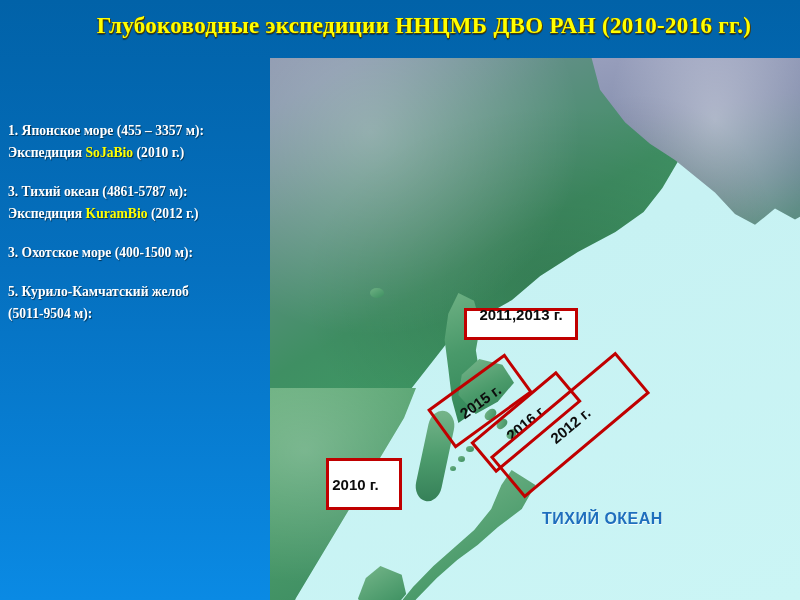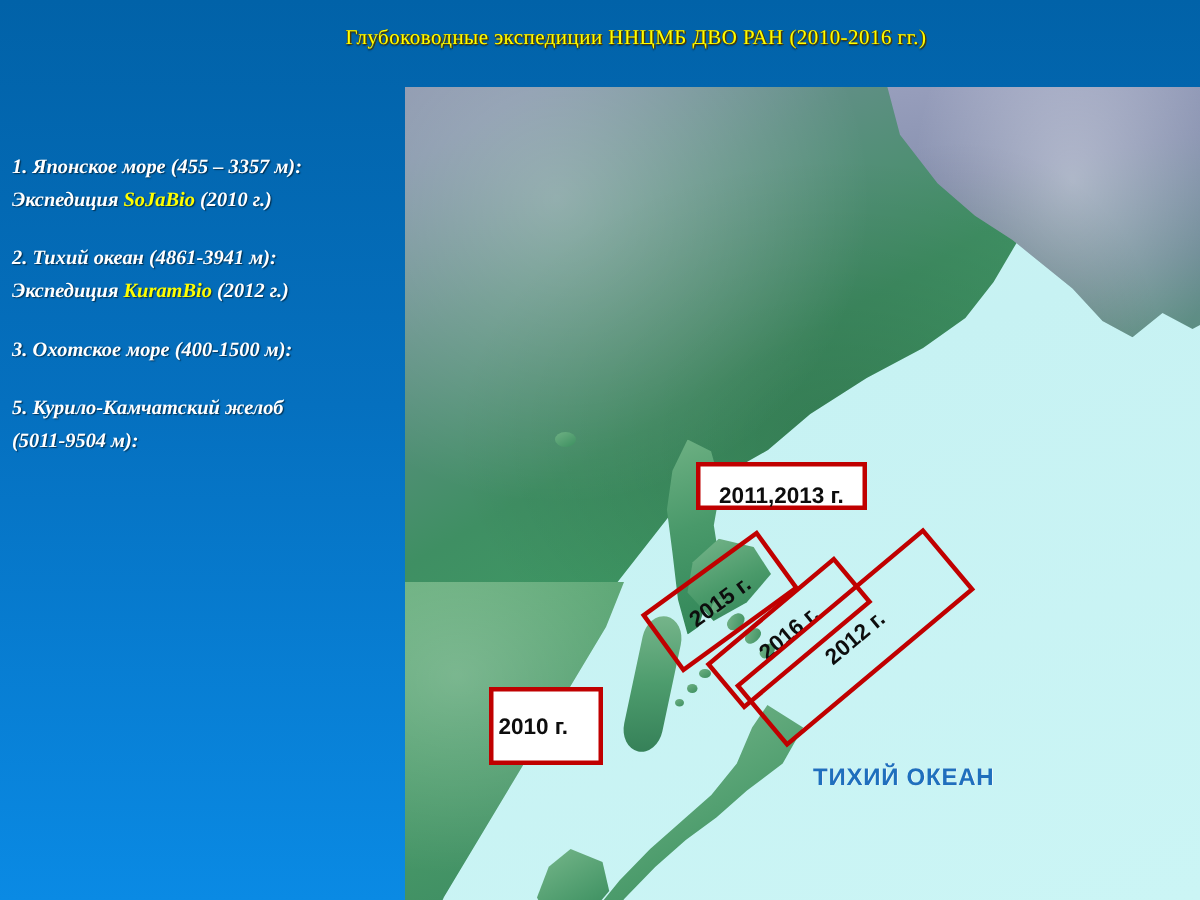--- a/index.html
+++ b/index.html
@@ -26,39 +26,38 @@
     left: 0;
     top: 0;
     width: 800px;
     height: 52px;
     display: flex;
     align-items: center;
     justify-content: center;
   }
   #title-text {
     font-family: "Liberation Serif", serif;
-    font-weight: normal;
-    font-size: 14px;
+    font-weight: bold;
+    font-size: 23px;
     color: #ffff00;
     letter-spacing: 0.3px;
     white-space: nowrap;
     text-shadow:
        1px 1px 0 #4d3b00,
       -0.5px 0 0 #6a5300,
        0 1.5px 1px rgba(0,0,0,0.45);
     margin-left: 48px;
   }
 
   
   #legend {
     position: absolute;
     left: 8px;
-    top: 100px;
+    top: 120px;
     width: 258px;
-    font-style: italic;
   }
   .legend-item {
     margin-bottom: 17px;
   }
   .legend-line {
     font-family: "Liberation Serif", serif;
     font-weight: bold;
     font-size: 13.6px;
     line-height: 22px;
     color: #ffffff;
@@ -217,21 +216,21 @@
   }
   #box-2011-2013 {
     left: 194px;
     top: 250px;
     width: 114px;
     height: 32px;
     background: #ffffff;
   }
   #label-2011-2013 {
     left: 194px;
-    top: 250px;
+    top: 234px;
     width: 114px;
     height: 44px;
     display: flex;
     align-items: center;
     justify-content: center;
   }
   #box-2010 {
     left: 56px;
     top: 400px;
     width: 76px;
@@ -322,21 +321,21 @@
   </div>
 
   <div id="legend">
 
     <div class="legend-item">
       <div class="legend-line">1. Японское море (455 – 3357 м):</div>
       <div class="legend-line exp"><span>Экспедиция </span><span class="hl">SoJaBio</span><span> (2010 г.)</span></div>
     </div>
 
     <div class="legend-item">
-      <div class="legend-line">2. Тихий океан (4861-3941 м):</div>
+      <div class="legend-line">3. Тихий океан (4861-5787 м):</div>
       <div class="legend-line exp"><span>Экспедиция </span><span class="hl">KuramBio</span><span>  (2012 г.)</span></div>
     </div>
 
     <div class="legend-item">
       <div class="legend-line">3. Охотское море (400-1500 м):</div>
     </div>
 
 
     <div class="legend-item">
       <div class="legend-line">5. Курило-Камчатский желоб</div>

